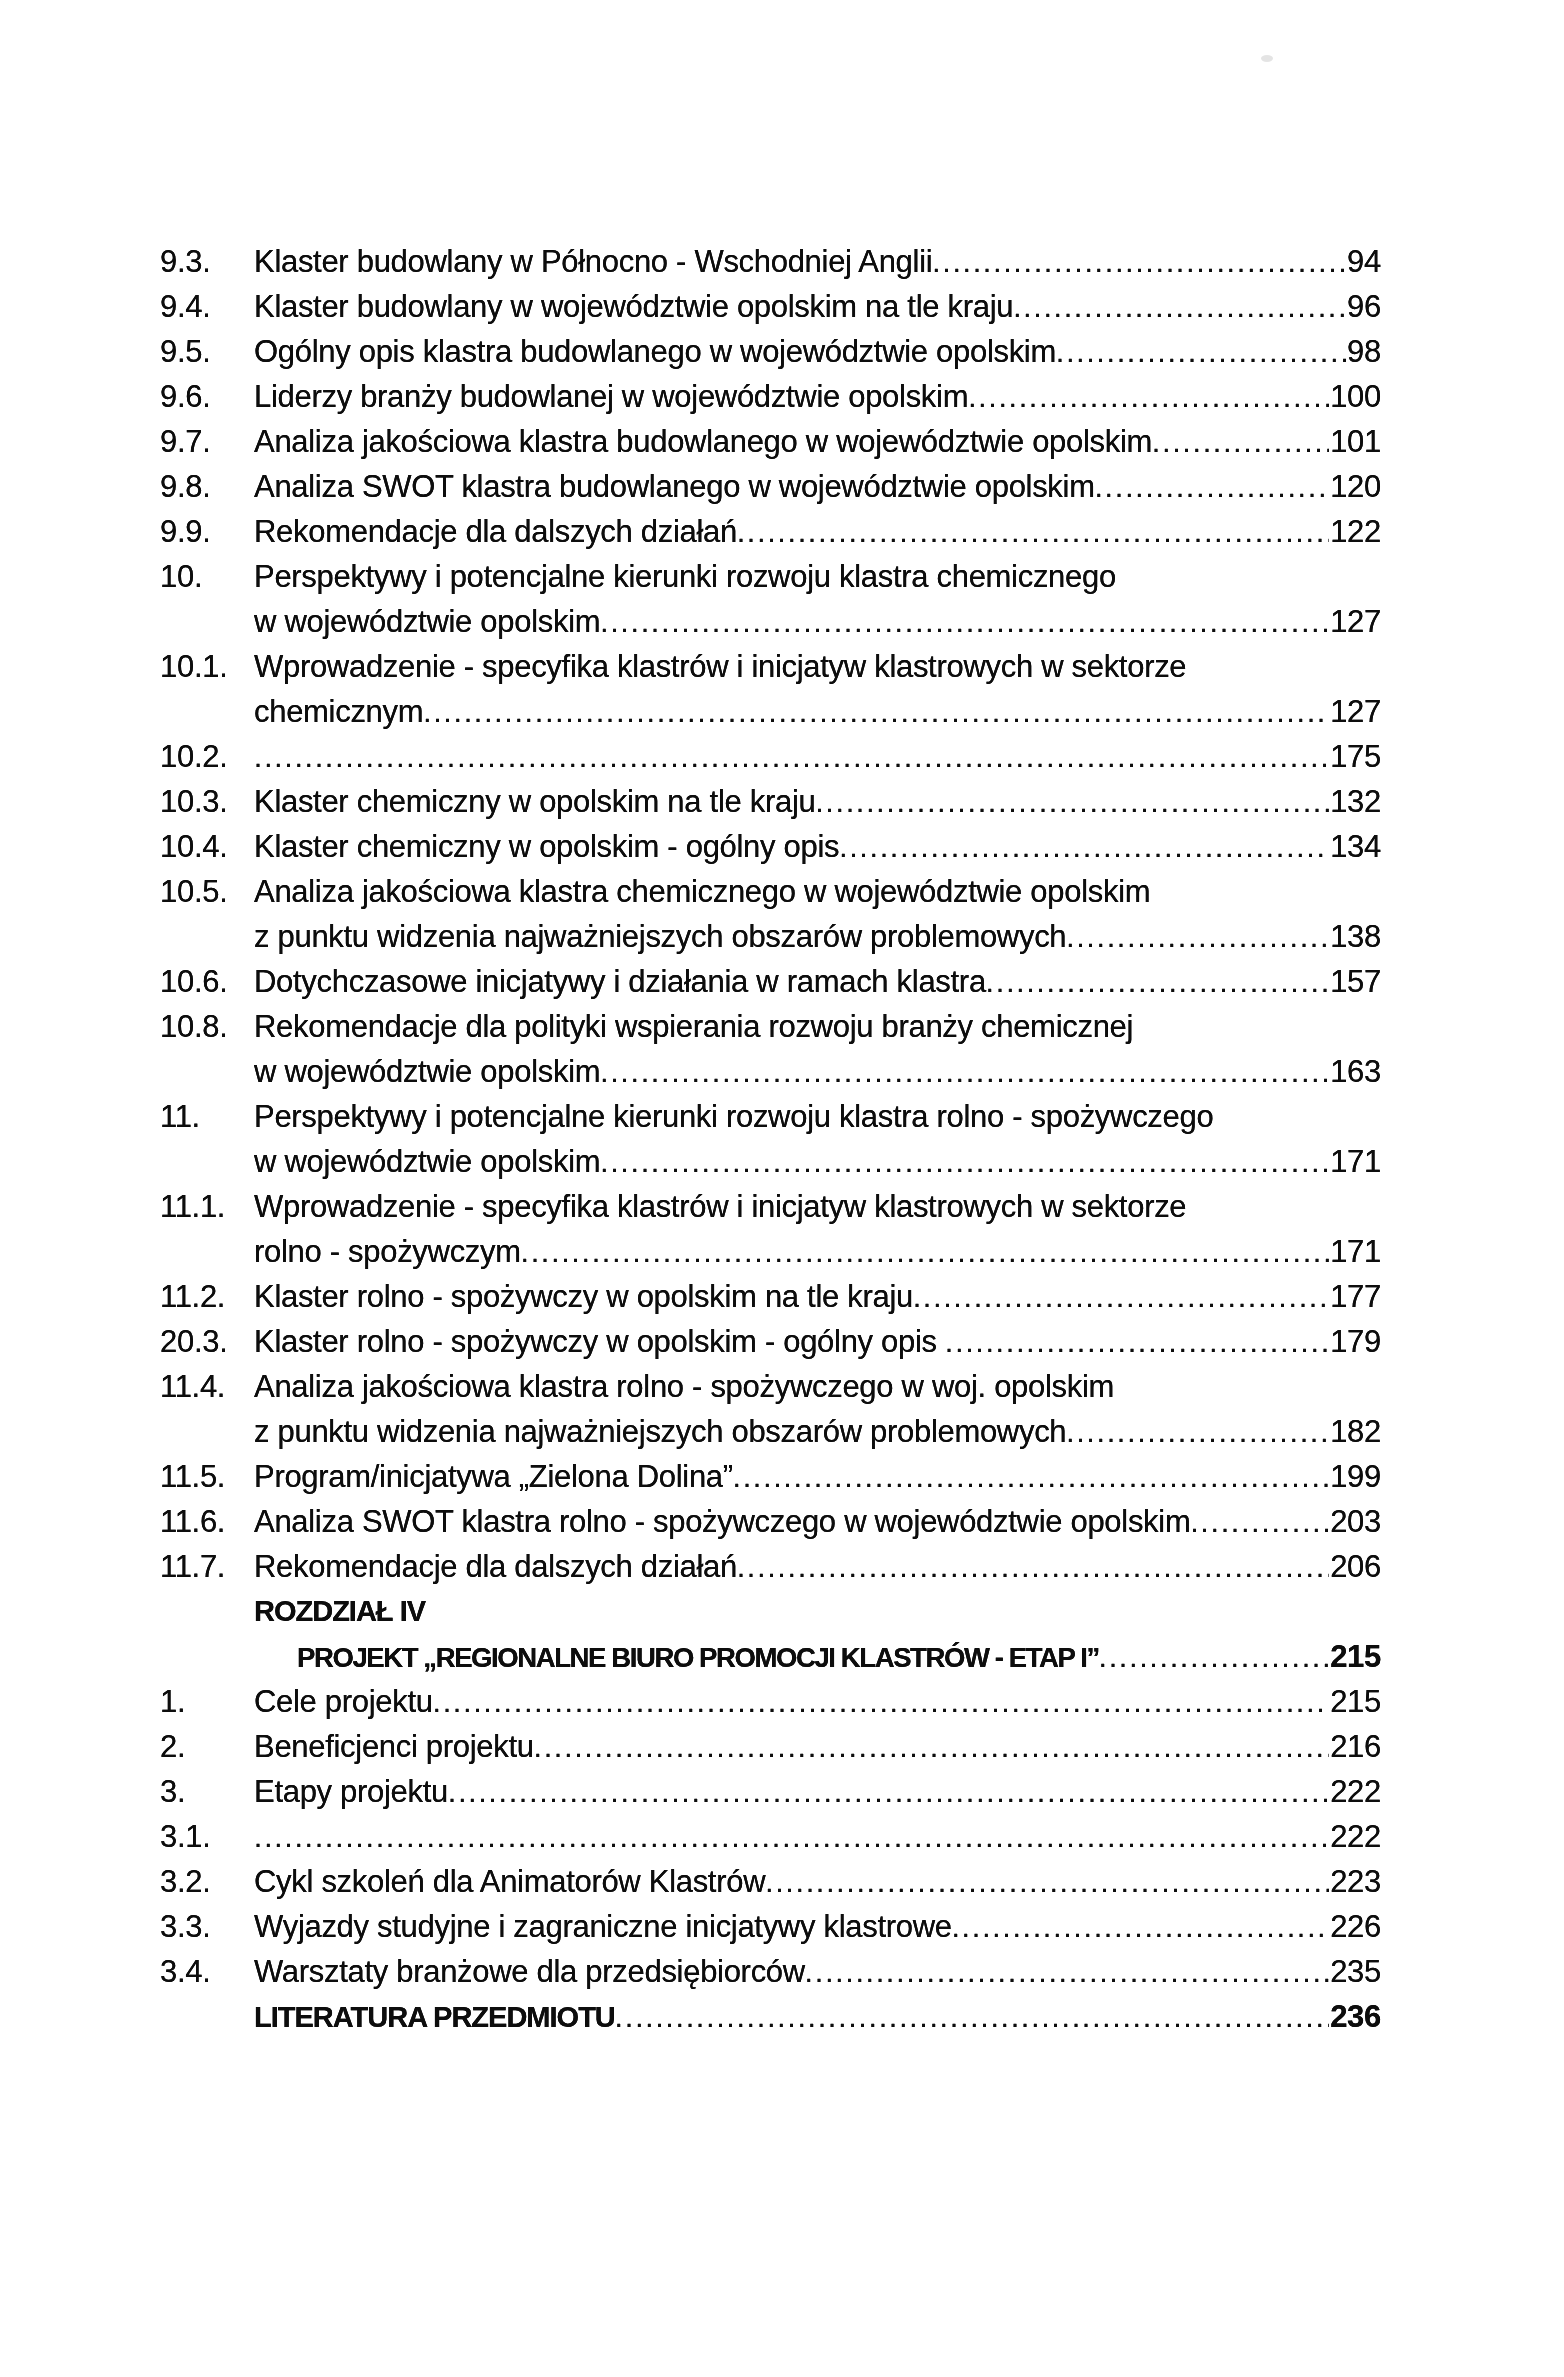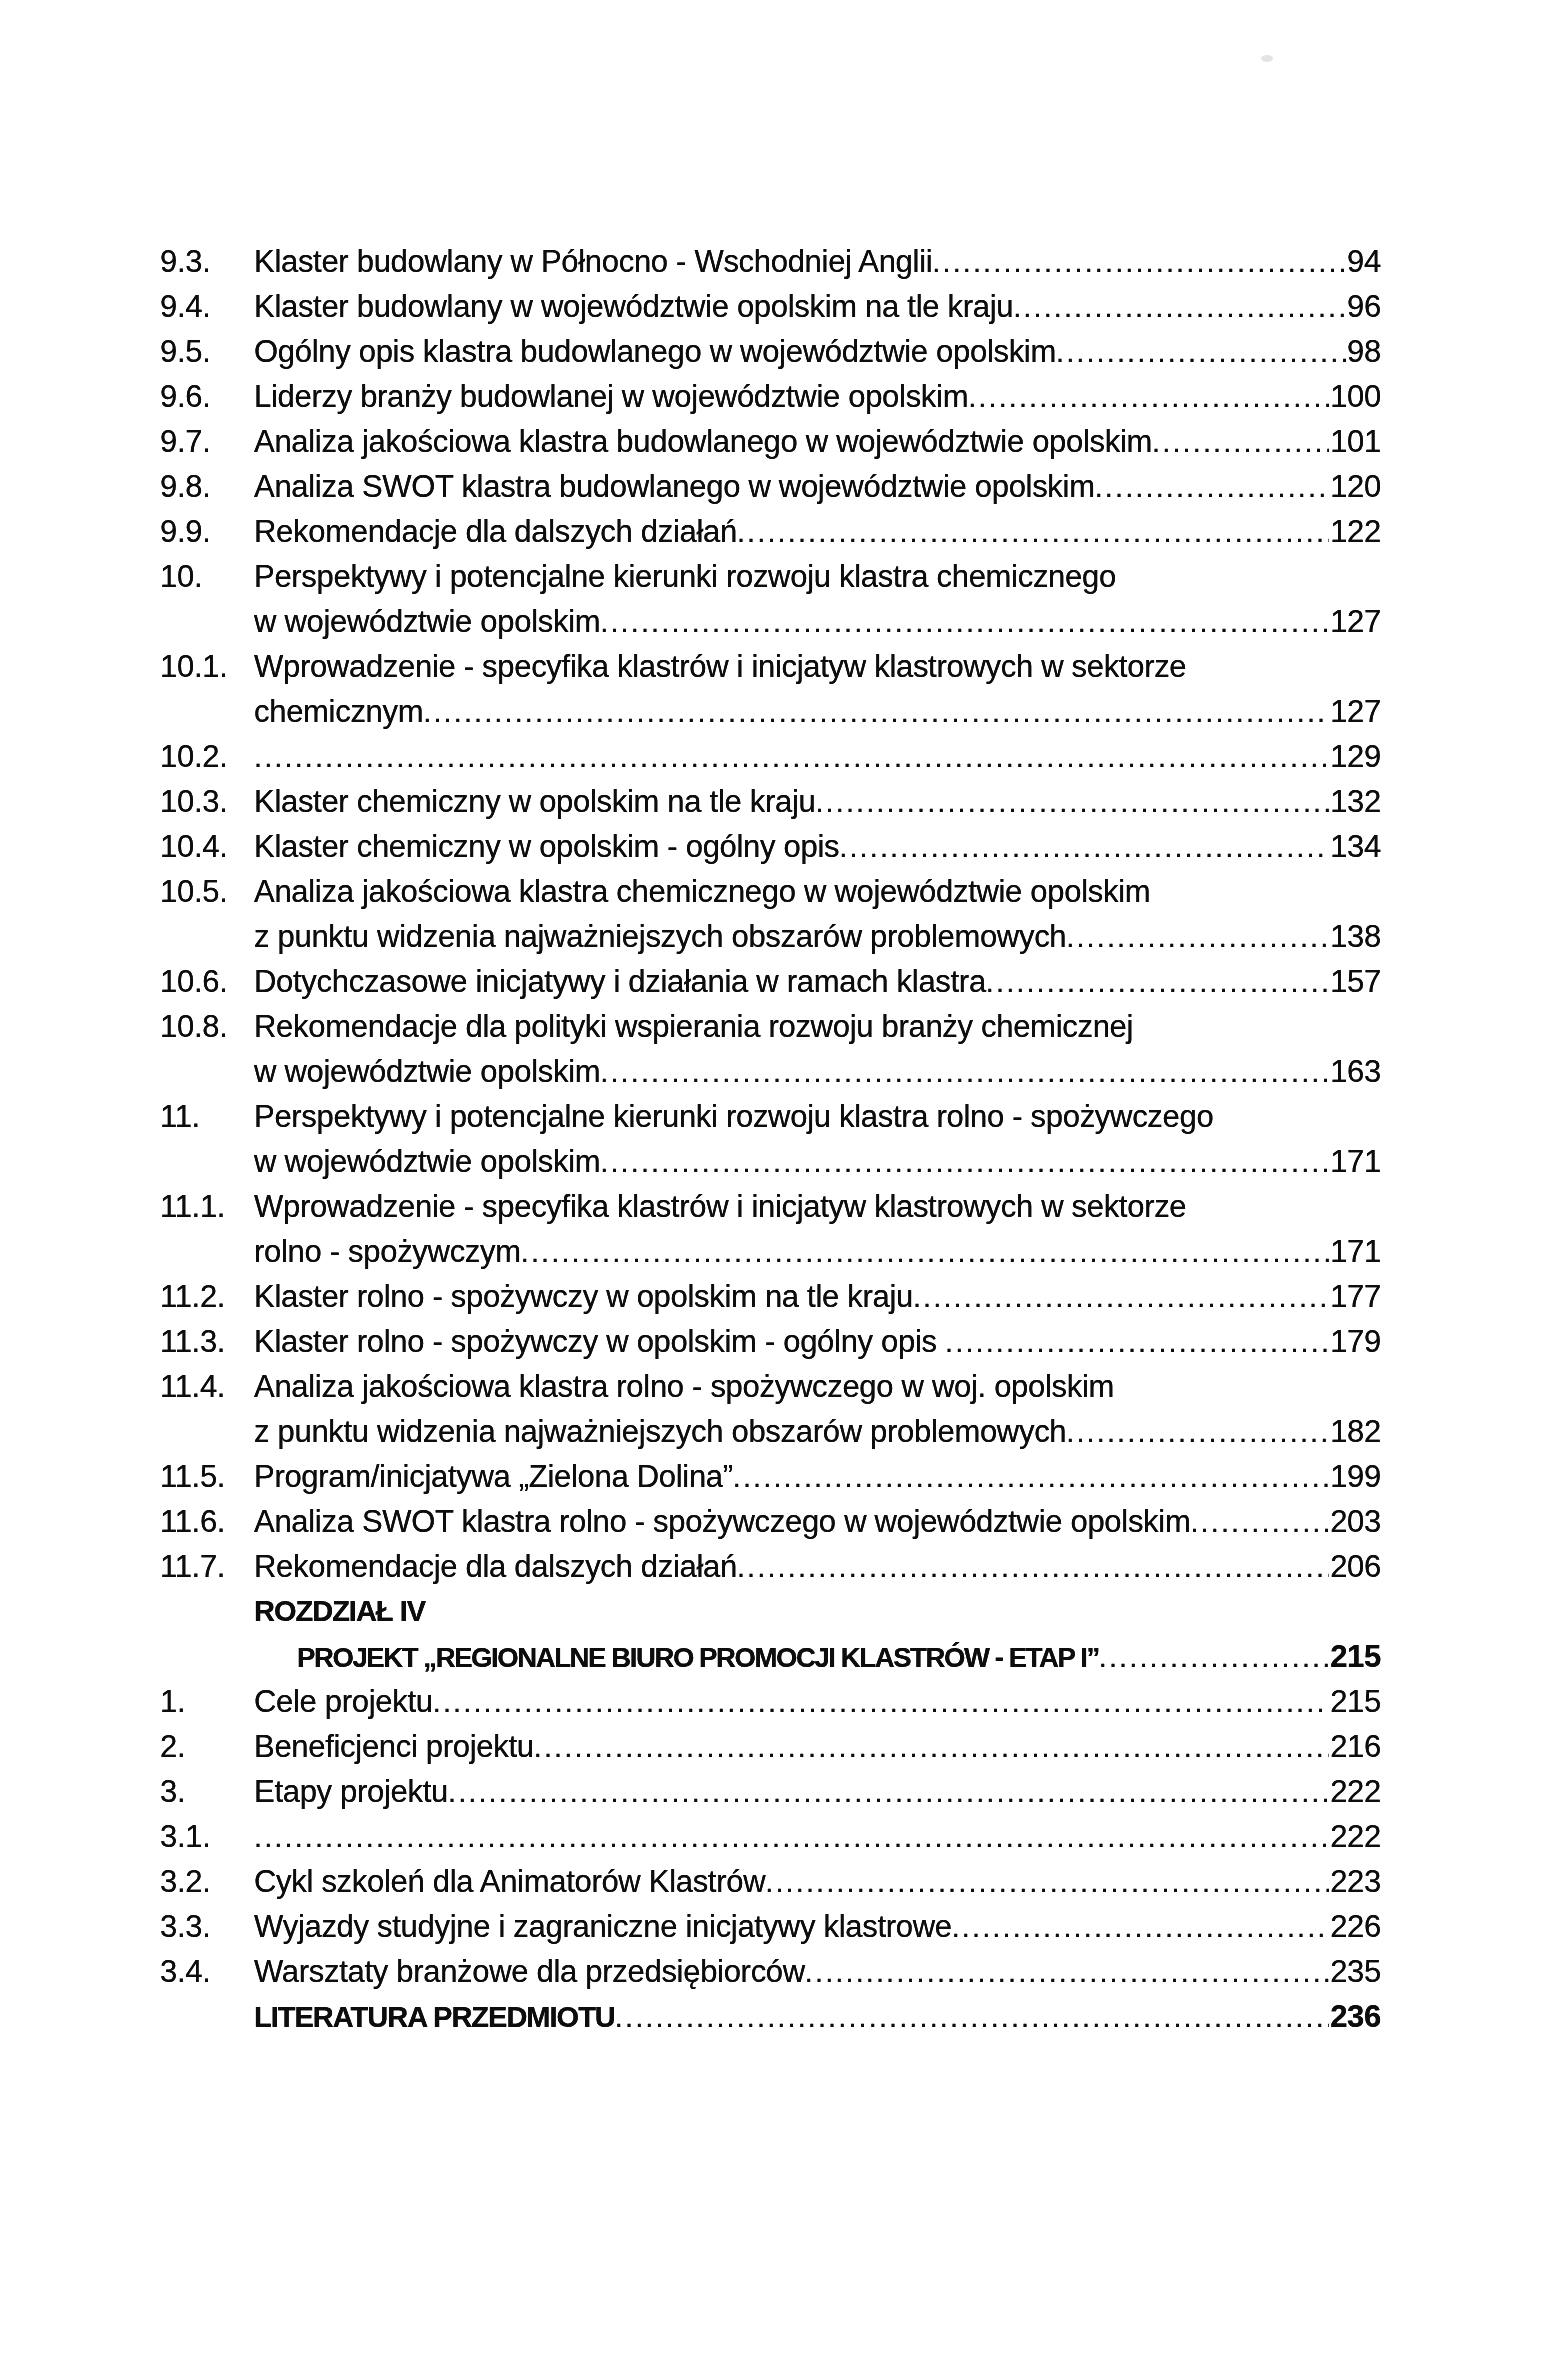--- a/index.html
+++ b/index.html
@@ -143,21 +143,21 @@
   </div>
       <div class="row">
     <span class="num"></span>
     <span class="title">chemicznym</span>
     <span class="leader"></span>
     <span class="page-num">127</span>
   </div>
       <div class="row">
     <span class="num">10.2.</span>
     <span class="leader"></span>
-    <span class="page-num">129</span>
+    <span class="page-num">175</span>
   </div>
       <div class="row">
     <span class="num">10.3.</span>
     <span class="title">Klaster chemiczny w opolskim na tle kraju</span>
     <span class="leader"></span>
     <span class="page-num">132</span>
   </div>
       <div class="row">
     <span class="num">10.4.</span>
     <span class="title">Klaster chemiczny w opolskim - ogólny opis</span>
@@ -214,21 +214,21 @@
     <span class="leader"></span>
     <span class="page-num">171</span>
   </div>
       <div class="row">
     <span class="num">11.2.</span>
     <span class="title">Klaster rolno - spożywczy w opolskim na tle kraju</span>
     <span class="leader"></span>
     <span class="page-num">177</span>
   </div>
       <div class="row">
-    <span class="num">11.3.</span>
+    <span class="num">20.3.</span>
     <span class="title">Klaster rolno - spożywczy w opolskim - ogólny opis </span>
     <span class="leader"></span>
     <span class="page-num">179</span>
   </div>
       <div class="row nopage">
     <span class="num">11.4.</span>
     <span class="title">Analiza jakościowa klastra rolno - spożywczego w woj. opolskim</span>
 
   </div>
       <div class="row">

